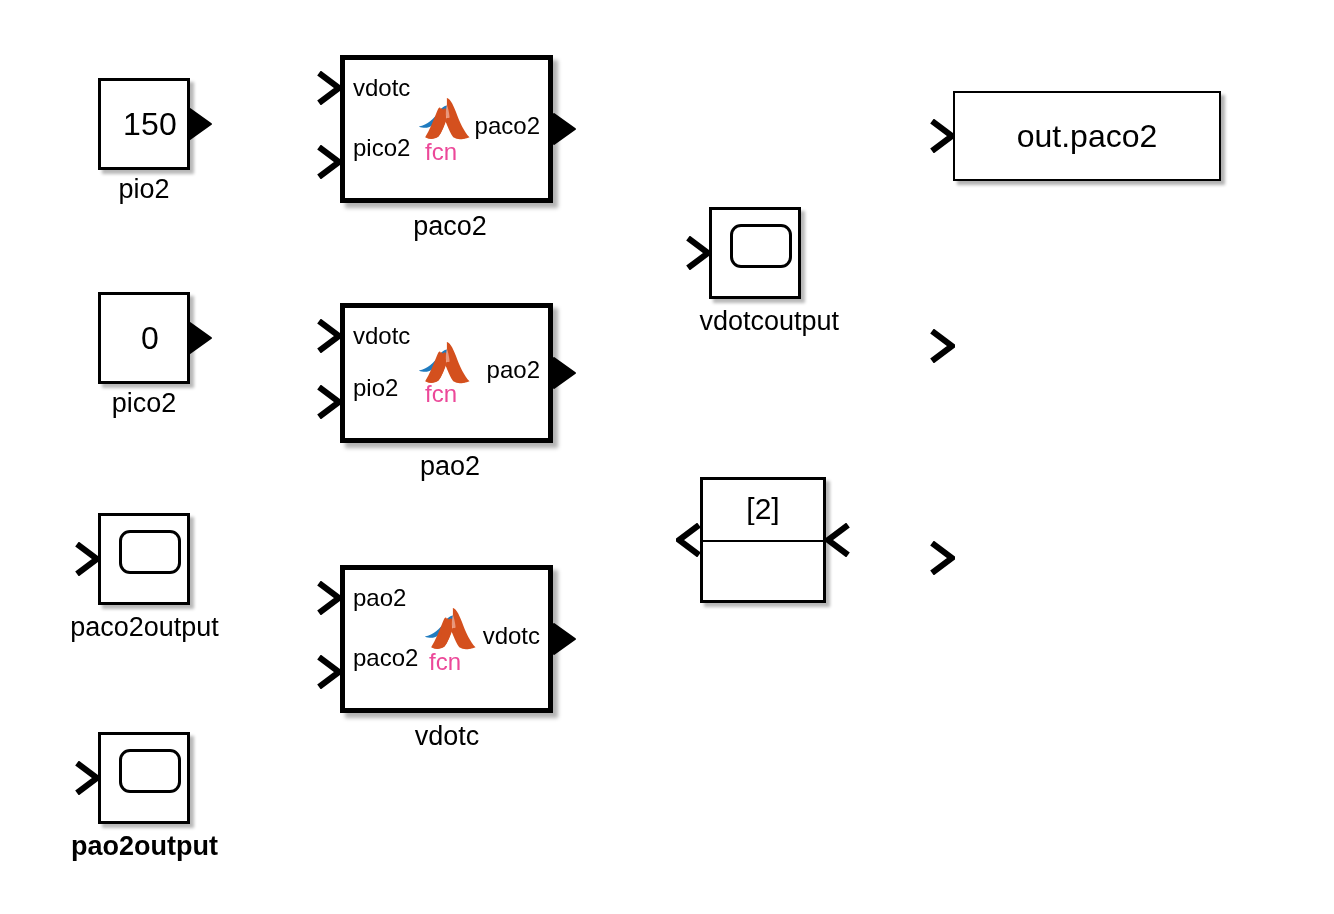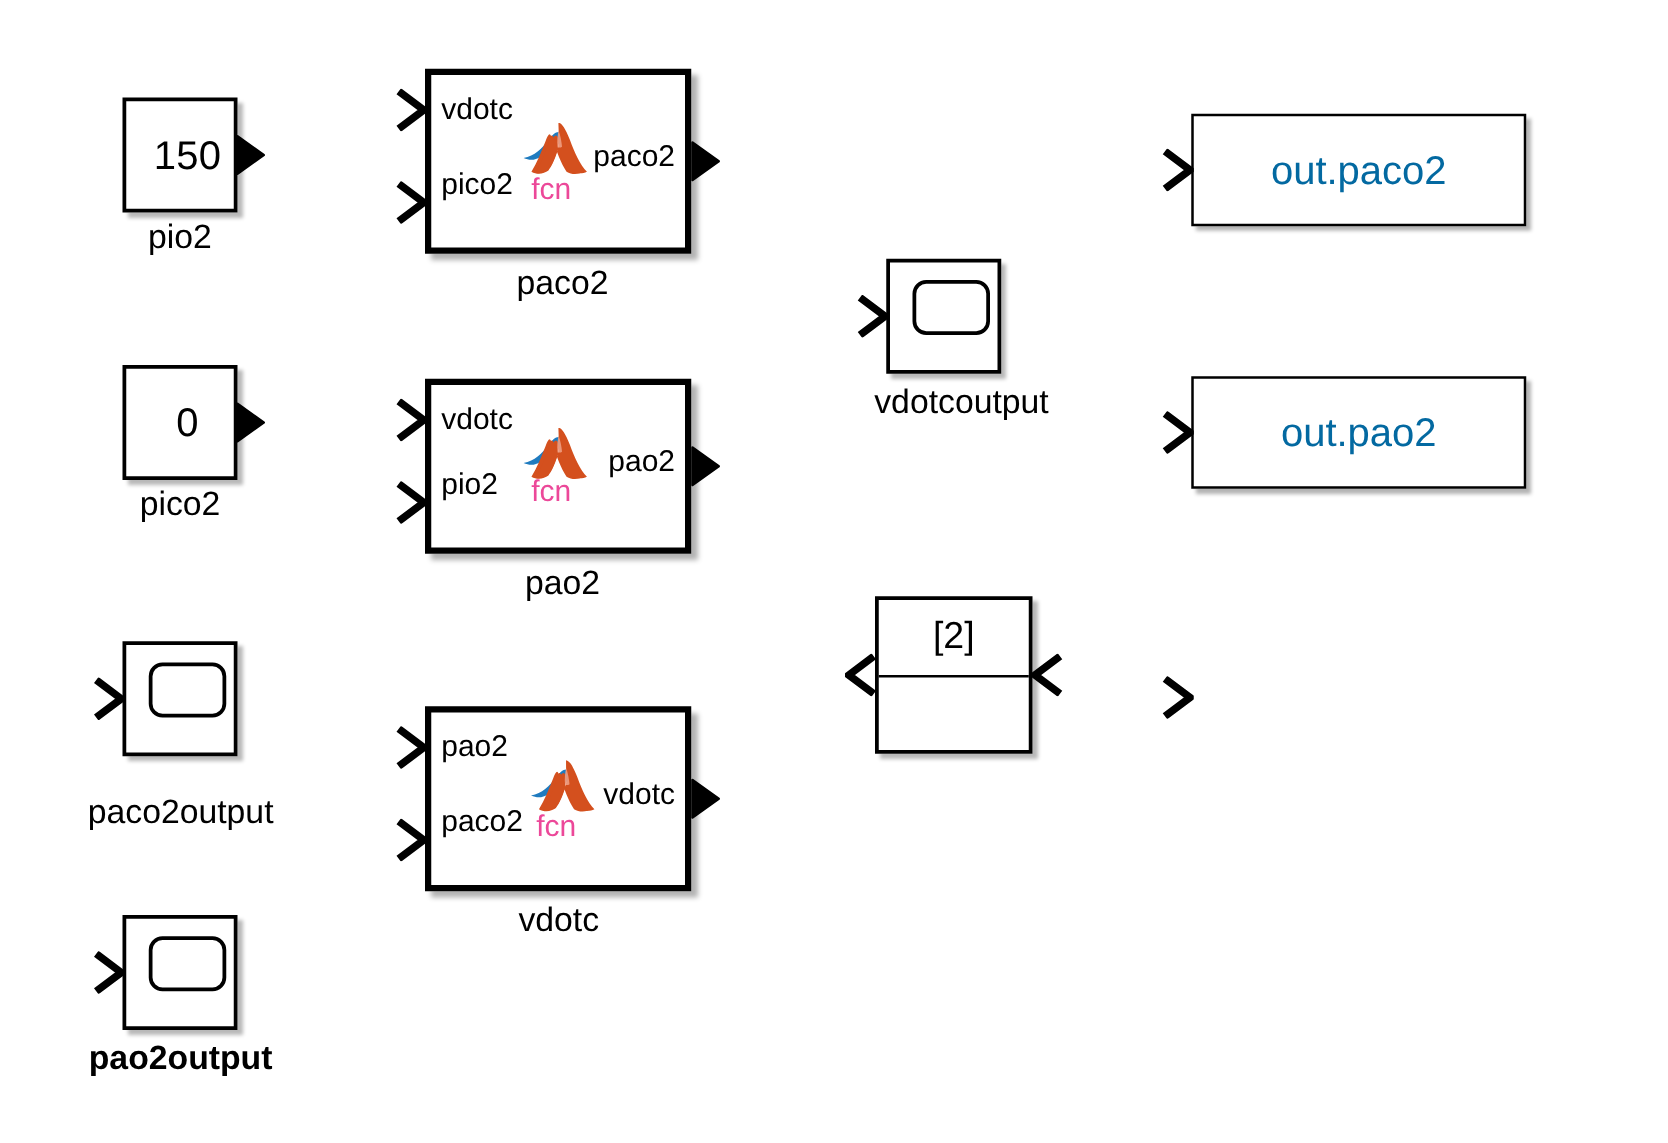--- a/index.html
+++ b/index.html
@@ -95,21 +95,21 @@
   
   .tw-box {
     border: 2px solid #000000;
     box-shadow: 4px 4px 3px rgba(0,0,0,0.30);
     display: flex;
     align-items: center;
     justify-content: center;
   }
   .tw-label {
     font-size: 32px;
-    color: #0369a1;
+    color: #000000;
     line-height: 1;
   }
 
   
   .mem-box {
     border: 3px solid #000000;
     box-shadow: 4px 4px 3px rgba(0,0,0,0.28);
   }
   .mem-divider {
     position: absolute;
@@ -167,21 +167,21 @@
     <path d="M1 2 L22 17 L1 32 Z" fill="#000" stroke="#000" stroke-width="2" stroke-linejoin="round"></path>
   </svg>
   <div class="caption" style="left:84px; top:390px; width:120px;">pico2</div>
 
   <div class="blk scope-box" style="left:98px; top:513px; width:92px; height:92px;">
     <div class="scope-screen"></div>
   </div>
   <svg class="port" style="left:74px; top:542px;" viewBox="0 0 26 34">
     <path d="M3 2 L23 17 L3 32" fill="none" stroke="#000" stroke-width="6" stroke-linejoin="miter" stroke-linecap="butt"></path>
   </svg>
-  <div class="caption" style="left:57px; top:636px; width:175px;">paco2output</div>
+  <div class="caption" style="left:57px; top:614px; width:175px;">paco2output</div>
 
   <div class="blk scope-box" style="left:98px; top:732px; width:92px; height:92px;">
     <div class="scope-screen"></div>
   </div>
   <svg class="port" style="left:74px; top:761px;" viewBox="0 0 26 34">
     <path d="M3 2 L23 17 L3 32" fill="none" stroke="#000" stroke-width="6" stroke-linejoin="miter" stroke-linecap="butt"></path>
   </svg>
   <div class="caption" style="left:62px; top:833px; width:165px;font-weight:bold;">pao2output</div>
 
   <div class="blk fcn-box" style="left:340px; top:55px; width:213px; height:148px;">
@@ -275,23 +275,20 @@
     <path d="M23 2 L3 17 L23 32" fill="none" stroke="#000" stroke-width="6" stroke-linejoin="miter" stroke-linecap="butt"></path>
   </svg>
 
   <div class="blk tw-box" style="left:953px; top:91px; width:268px; height:90px;">
     <span class="tw-label">out.paco2</span>
   </div>
   <svg class="port" style="left:929px; top:119px;" viewBox="0 0 26 34">
     <path d="M3 2 L23 17 L3 32" fill="none" stroke="#000" stroke-width="6" stroke-linejoin="miter" stroke-linecap="butt"></path>
   </svg>
 
-  <div class="blk tw-box" style="left:953px; top:301px; width:268px; height:90px;">
-    <span class="tw-label">out.pao2</span>
-  </div>
   <svg class="port" style="left:929px; top:329px;" viewBox="0 0 26 34">
     <path d="M3 2 L23 17 L3 32" fill="none" stroke="#000" stroke-width="6" stroke-linejoin="miter" stroke-linecap="butt"></path>
   </svg>
 
   <svg class="port" style="left:929px; top:541px;" viewBox="0 0 26 34">
     <path d="M3 2 L23 17 L3 32" fill="none" stroke="#000" stroke-width="6" stroke-linejoin="miter" stroke-linecap="butt"></path>
   </svg>
 
 </div>
 

